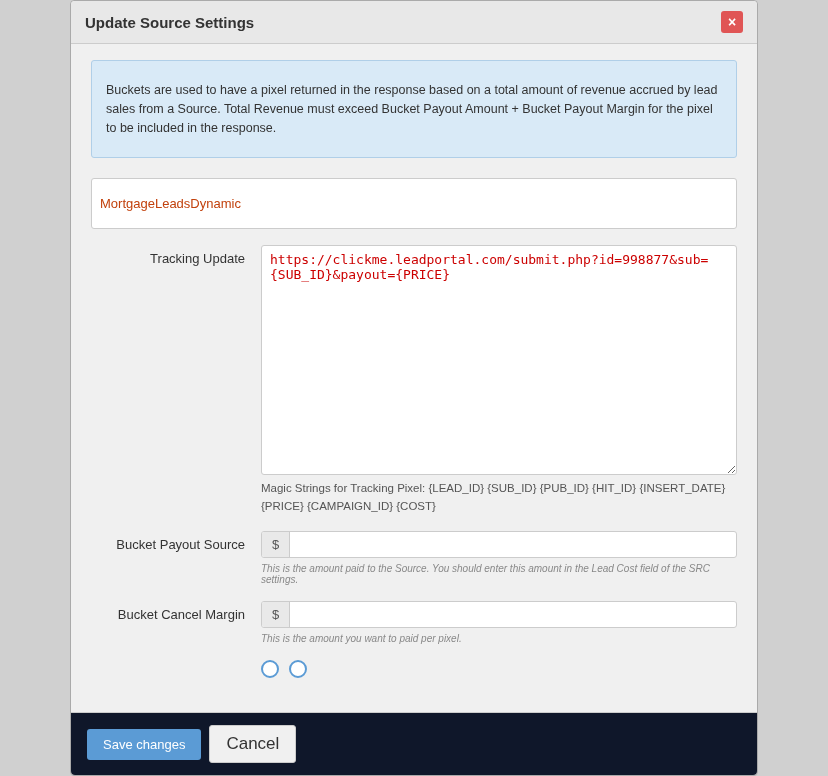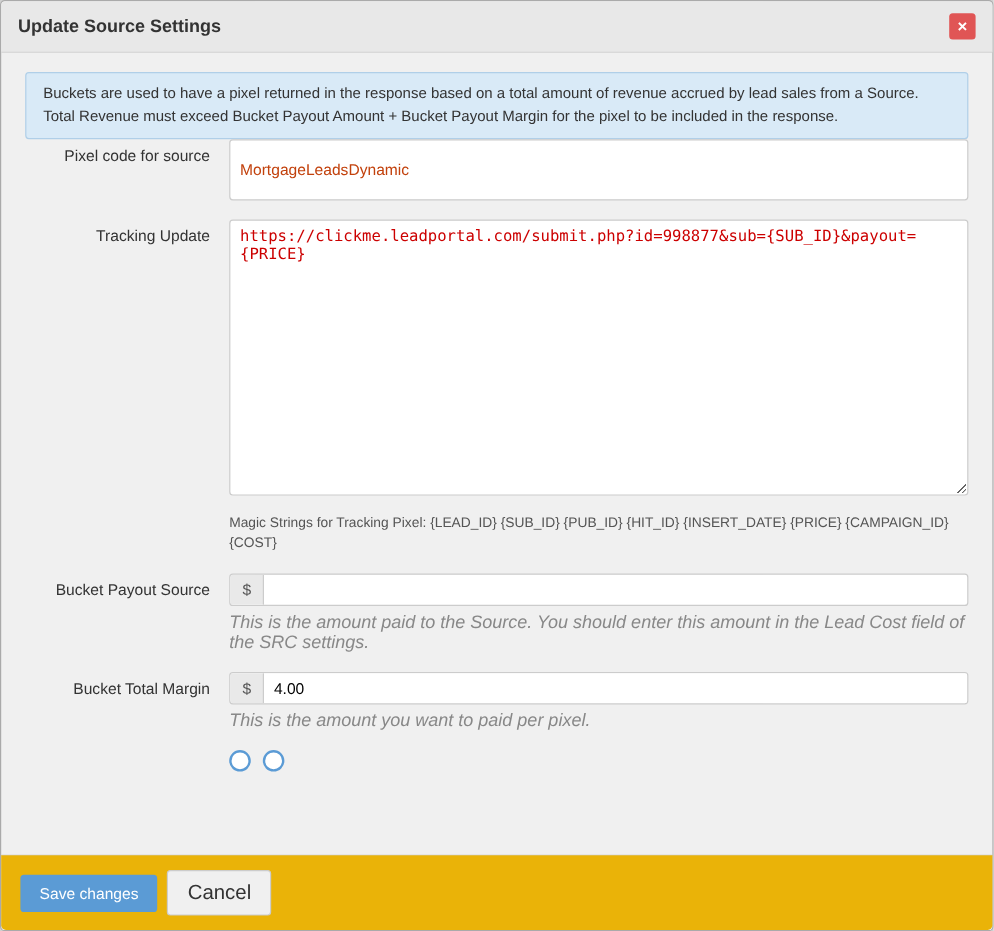--- a/index.html
+++ b/index.html
@@ -6,21 +6,21 @@
     body {
       font-family: Arial, sans-serif;
       font-size: 13px;
       background: #d0d0d0;
       display: flex;
       align-items: center;
       justify-content: center;
       min-height: 100vh;
     }
     .dialog {
-      width: 828px;
+      width: 688px;
       min-height: 776px;
       background: #f0f0f0;
       border: 1px solid #aaa;
       border-radius: 4px;
       display: flex;
       flex-direction: column;
       position: relative;
     }
     .dialog-header {
       background: #e8e8e8;
@@ -52,21 +52,22 @@
     }
     .dialog-body {
       flex: 1;
       padding: 16px 20px;
       overflow-y: auto;
     }
     .info-box {
       background: #d9eaf7;
       border: 1px solid #b0cfe8;
       border-radius: 3px;
-      padding: 8px 14px;
+      padding: 20px 14px;
+      margin-bottom: 20px;
       color: #333;
       font-size: 12.5px;
       line-height: 1.5;
     }
     .form-row {
       display: flex;
       align-items: flex-start;
       margin-bottom: 16px;
     }
     .form-label {
@@ -97,21 +98,21 @@
       border: 1px solid #ccc;
       border-radius: 3px;
       font-size: 13px;
       background: white;
       color: #c00;
       resize: vertical;
     }
     .magic-strings {
       font-size: 11.5px;
       color: #555;
-      margin-top: 12px;
+      margin-top: 2px;
       line-height: 1.5;
     }
     .input-group {
       display: flex;
       align-items: center;
       border: 1px solid #ccc;
       border-radius: 3px;
       background: white;
       overflow: hidden;
     }
@@ -123,28 +124,28 @@
       font-size: 13px;
     }
     .input-group input {
       border: none;
       outline: none;
       padding: 5px 8px;
       font-size: 13px;
       flex: 1;
     }
     .help-text {
-      font-size: 15px;
+      font-size: 10px;
       color: #888;
       margin-top: 5px;
       font-style: italic;
     }
     .dialog-footer {
       padding: 12px 16px;
-      background: #eab308;
+      background: #0f172a;
       border-top: 1px solid #ccc;
       display: flex;
       align-items: center;
       gap: 8px;
       border-radius: 0 0 4px 4px;
     }
     .btn-save {
       background: #5b9bd5;
       color: white;
       border: none;
@@ -187,21 +188,20 @@
     <button class="close-btn">×</button>
   </div>
 
   <div class="dialog-body">
 
     <div class="info-box">
       <span>Buckets are used to have a pixel returned in the response based on a total amount of revenue accrued by lead sales from a Source. Total Revenue must exceed Bucket Payout Amount + Bucket Payout Margin for the pixel to be included in the response.</span>
     </div>
 
     <div class="form-row">
-      <div class="form-label">Pixel code for source</div>
       <div class="form-control-wrap">
         <input type="text" class="form-input" value="MortgageLeadsDynamic" style="">
       </div>
     </div>
 
     <div class="form-row">
       <div class="form-label">Tracking Update</div>
       <div class="form-control-wrap">
         <textarea class="form-textarea" style="">https://clickme.leadportal.com/submit.php?id=998877&amp;sub={SUB_ID}&amp;payout={PRICE}</textarea>
         <div class="magic-strings">Magic Strings for Tracking Pixel: {LEAD_ID} {SUB_ID} {PUB_ID} {HIT_ID} {INSERT_DATE} {PRICE} {CAMPAIGN_ID} {COST}</div>
@@ -212,25 +212,24 @@
       <div class="form-label">Bucket Payout Source</div>
       <div class="form-control-wrap">
         <div class="input-group">
           <span class="input-group-addon">$</span>
         </div>
         <div class="help-text">This is the amount paid to the Source. You should enter this amount in the Lead Cost field of the SRC settings.</div>
       </div>
     </div>
 
     <div class="form-row">
-      <div class="form-label">Bucket Total Margin</div>
+      <div class="form-label">Bucket Cancel Margin</div>
       <div class="form-control-wrap">
         <div class="input-group">
           <span class="input-group-addon">$</span>
-          <input type="text" value="4.00" style="">
         </div>
         <div class="help-text">This is the amount you want to paid per pixel.</div>
       </div>
     </div>
 
     <div class="form-row partial-row">
       <div class="form-label"></div>
       <div class="form-control-wrap">
         <span class="radio-placeholder"></span>
         <span class="radio-placeholder"></span>

